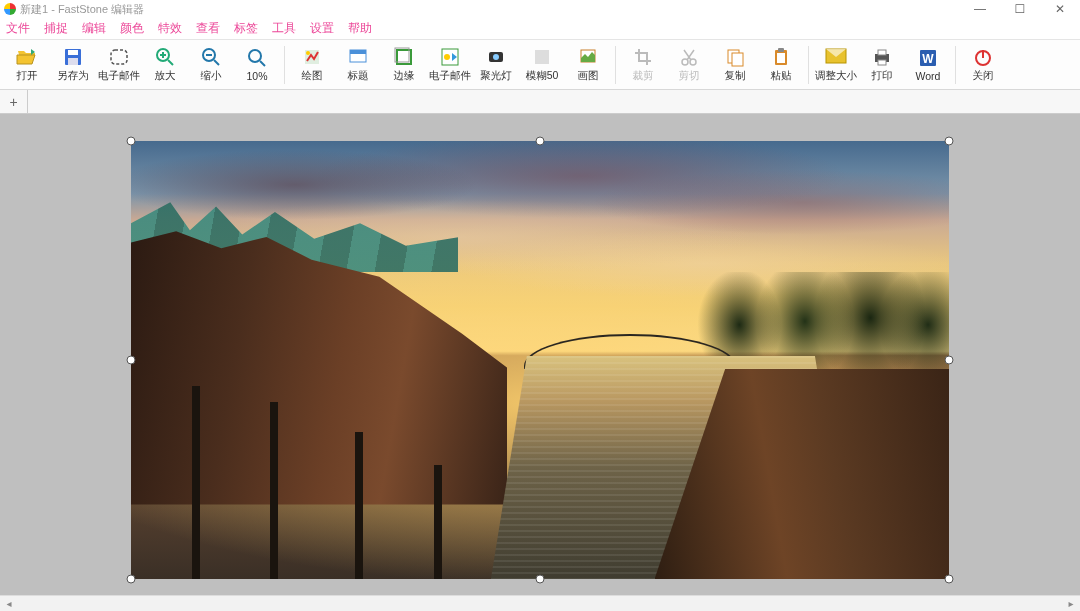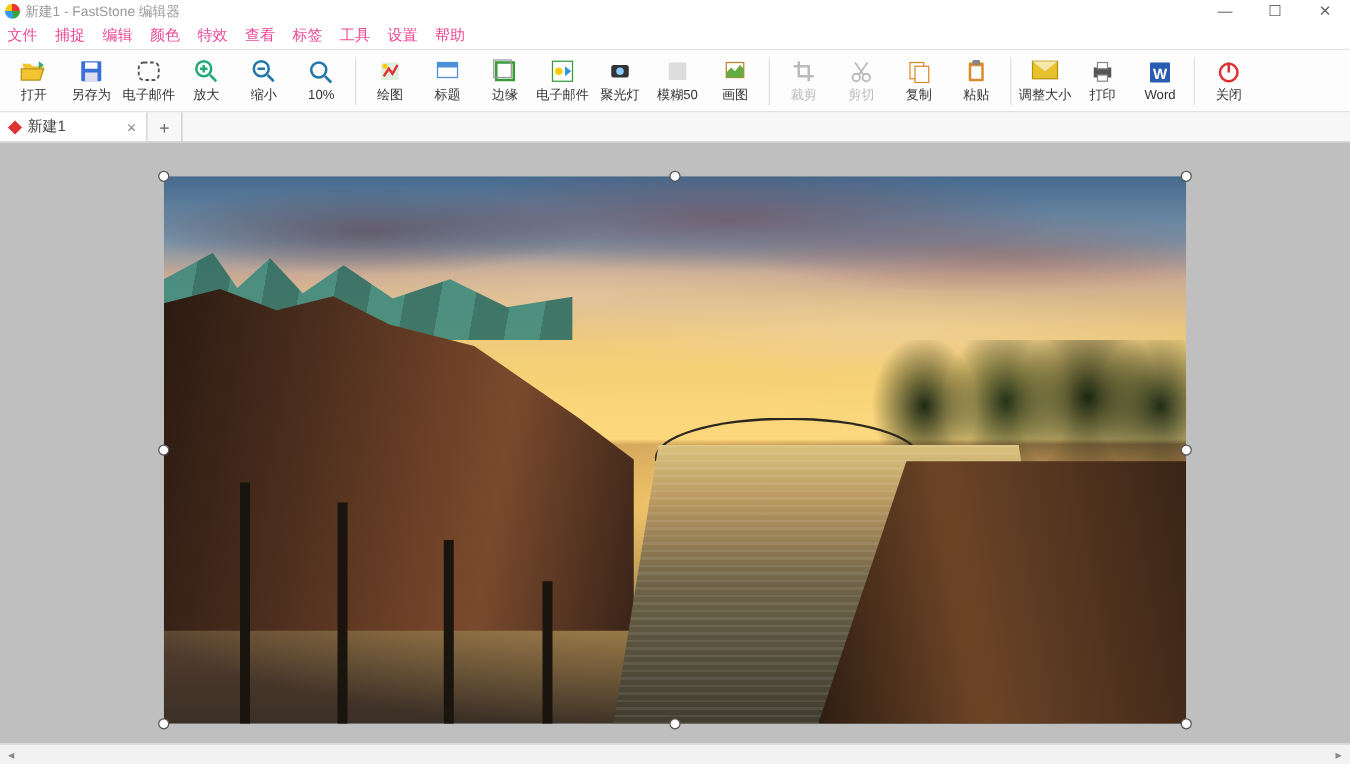--- a/index.html
+++ b/index.html
@@ -304,25 +304,20 @@
         <svg width="20" height="20" viewBox="0 0 20 20">
           <circle cx="10" cy="11" r="7" fill="none" stroke="#d33" stroke-width="2"></circle>
           <line x1="10" y1="3" x2="10" y2="11" stroke="#d33" stroke-width="2"></line>
         </svg>
       </div>
       <span>关闭</span>
     </div>
   </div>
 
 <div class="tabstrip">
-  <div class="tab">
-    <div class="diamond"></div>
-    <span>新建1</span>
-    <span class="close">×</span>
-  </div>
   <div class="addtab">+</div>
 </div>
 
 <div class="workspace">
   <div class="imgframe">
     <div class="photo">
       <div class="sky"></div>
       <div class="clouds"></div>
       <div class="roofs"></div>
       <div class="buildings-left"></div>

